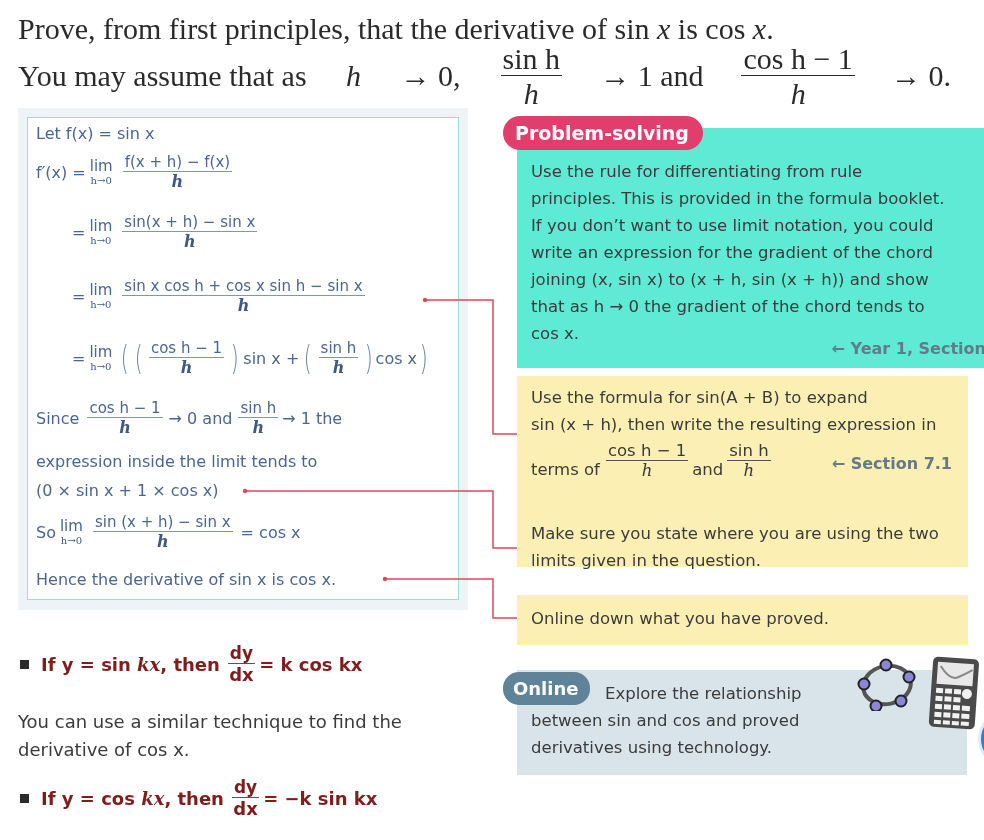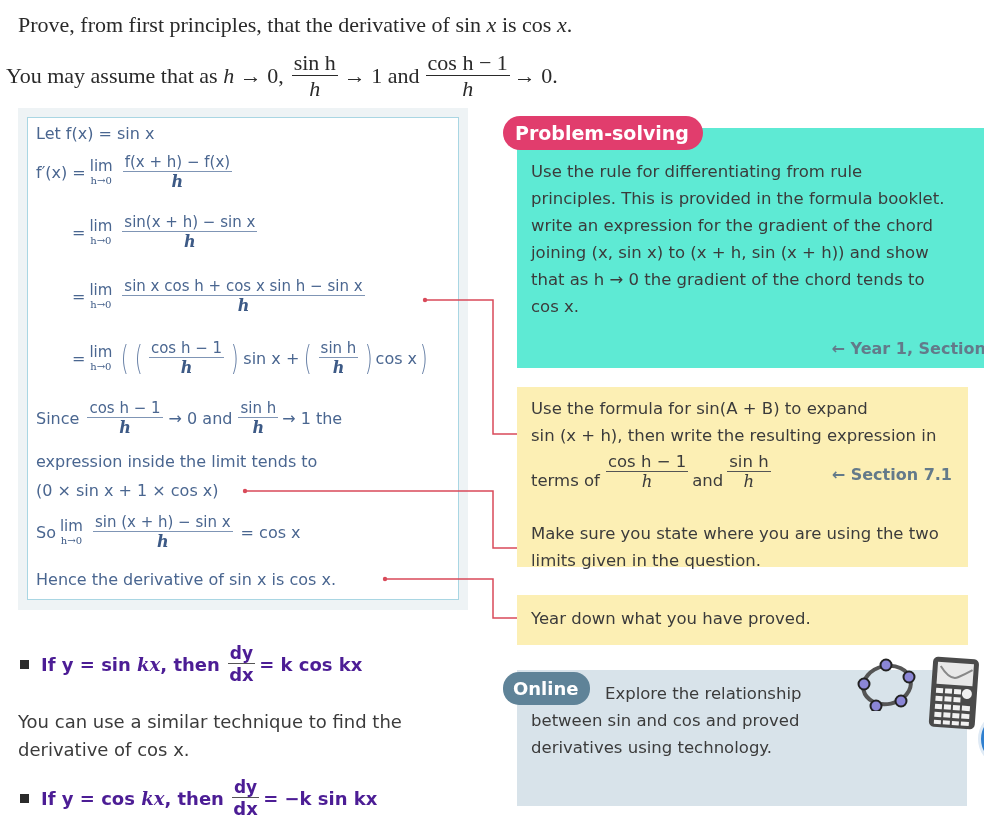--- a/index.html
+++ b/index.html
@@ -4,23 +4,23 @@
 <style>
   html, body { margin:0; padding:0; }
   body {
     width: 984px; height: 840px; position: relative; overflow: hidden;
     background: #ffffff;
     font-family: "DejaVu Sans", sans-serif;
   }
   .abs { position:absolute; }
 
   
-  .q-serif { font-family: "Liberation Serif", "DejaVu Serif", serif; color:#2a2a2a; font-size:22px; }
+  .q-serif { font-family: "Liberation Serif", "DejaVu Serif", serif; color:#2a2a2a; font-size:30px; }
   .q-line1 { left:18px; top:12px; white-space:nowrap; }
-  .q-line2 { left:6px; top:48px; white-space:nowrap; display:flex; align-items:center; height:56px; }
+  .q-line2 { left:18px; top:48px; white-space:nowrap; display:flex; align-items:center; height:56px;gap:32px; }
   .it { font-style: italic; }
   .frac { display:inline-flex; flex-direction:column; align-items:center; vertical-align:middle; margin:0 4px; }
   .frac .num { border-bottom:1.3px solid currentColor; padding:0 2px; line-height:1.1; }
   .frac .den { line-height:1.1; padding-top:1px; }
 
   
   .work-outer { left:18px; top:108px; width:450px; height:502px; background:#eef3f5; }
   .work-inner { left:27px; top:117px; width:432px; height:483px; background:#ffffff; border:1.5px solid #a9d6e3; box-sizing:border-box;padding-left:11px; }
   .hw { font-family: "DejaVu Sans", sans-serif; color:#4a6690; font-size:16px; }
   .hw .mi { font-family:"DejaVu Serif", serif; color:#3d5a86; }
@@ -38,29 +38,29 @@
 
   
   .sans-note { font-family: "DejaVu Sans", sans-serif; color:#3b3b3b; font-size:16.5px; line-height:27px; }
   .ps-box { left:517px; top:128px; width:544px; height:240px; background:#5eead4; }
   .ps-pill { left:503px; top:116px; height:34px; padding:0 14px 0 12px; background:#e13d6d; color:#fff; border-radius:17px 17px 17px 17px; font-family:"DejaVu Sans", sans-serif; font-weight:bold; font-size:19px; line-height:34px; }
   .ps-text { left:531px; top:158px; width:430px; }
   .ref { font-weight:bold; color:#637a8a; }
   .ref1 { right:30px; bottom:10px; position:absolute; font-size:16px; }
 
   .y-box { background:#fcefb4; }
-  .y1 { left:517px; top:387px; width:451px; height:141px; }
+  .y1 { left:517px; top:376px; width:451px; height:141px; }
   .y2 { left:517px; top:511px; width:451px; height:56px; }
   .y3 { left:517px; top:595px; width:451px; height:50px; }
 
-  .on-box { left:517px; top:670px; width:450px; height:136px; background:#d8e3ea; }
+  .on-box { left:517px; top:670px; width:450px; height:105px; background:#d8e3ea; }
   .on-pill { left:503px; top:672px; height:33px; padding:0 12px 0 10px; background:#5f8398; color:#fff; border-radius:16px; font-family:"DejaVu Sans", sans-serif; font-weight:bold; font-size:18px; line-height:33px; }
 
   
-  .kp { font-family:"DejaVu Sans", sans-serif; font-weight:bold; color:#4c1d95; font-size:18px; white-space:nowrap; display:flex; align-items:center; }
+  .kp { font-family:"DejaVu Sans", sans-serif; font-weight:bold; color:#7f1d1d; font-size:18px; white-space:nowrap; display:flex; align-items:center; }
   .kp .bullet { width:9px; height:9px; background:#2b2b2b; display:inline-block; margin-right:12px; }
   .kp .mi { font-family:"DejaVu Serif", serif; font-style:italic; font-weight:bold; }
   .kp .frac .num { border-bottom:1.3px solid #555; font-size:17px; }
   .kp .frac .den { font-size:18px; }
   .body-text { font-family:"DejaVu Sans", sans-serif; color:#3b3b3b; font-size:18px; line-height:28px; }
 </style>
 </head>
 <body>
 
 <div class="abs q-serif q-line1">
@@ -181,20 +181,21 @@
   <div class="row" style="left:8px; top:452px;">Hence the derivative of sin x is cos x.</div>
 </div>
 
 <div class="abs ps-box">
   <div class="ref ref1">← Year 1, Section 12.2</div>
 </div>
 <div class="abs ps-pill">Problem-solving</div>
 <div class="abs sans-note ps-text">
   <div>Use the rule for differentiating from rule</div>
   <div>principles. This is provided in the formula booklet.</div>
+  <div>If you don’t want to use limit notation, you could</div>
   <div>write an expression for the gradient of the chord</div>
   <div>joining (x, sin x) to (x + h, sin (x + h)) and show</div>
   <div>that as h → 0 the gradient of the chord tends to</div>
   <div>cos x.</div>
 </div>
 
 <div class="abs y-box y1 sans-note">
   <div style="position:absolute; left:14px; top:8px; white-space:nowrap;">Use the formula for sin(A + B) to expand</div>
   <div style="position:absolute; left:14px; top:35px; white-space:nowrap;">sin (x + h), then write the resulting expression in</div>
   <div style="position:absolute; left:14px; top:66px; white-space:nowrap; display:flex; align-items:flex-end; line-height:20px;">
@@ -211,21 +212,21 @@
   </div>
   <div class="ref" style="position:absolute; right:16px; top:78px; font-size:16px; line-height:20px;">← Section 7.1</div>
 </div>
 
 <div class="abs y-box y2 sans-note">
   <div style="position:absolute; left:14px; top:9px; white-space:nowrap;">Make sure you state where you are using the two</div>
   <div style="position:absolute; left:14px; top:36px; white-space:nowrap;">limits given in the question.</div>
 </div>
 
 <div class="abs y-box y3 sans-note">
-  <div style="position:absolute; left:14px; top:10px; white-space:nowrap;">Year down what you have proved.</div>
+  <div style="position:absolute; left:14px; top:10px; white-space:nowrap;">Online down what you have proved.</div>
 </div>
 
 <svg class="connectors" viewBox="0 0 984 840">
   <g stroke="#d94a5a" stroke-width="1.5" fill="none">
     <polyline points="425,300 493,300 493,434 517,434"></polyline>
     <polyline points="245,491 493,491 493,548 517,548"></polyline>
     <polyline points="385,579 493,579 493,618 517,618"></polyline>
   </g>
   <g fill="#d94a5a">
     <circle cx="425" cy="300" r="2.2"></circle>

